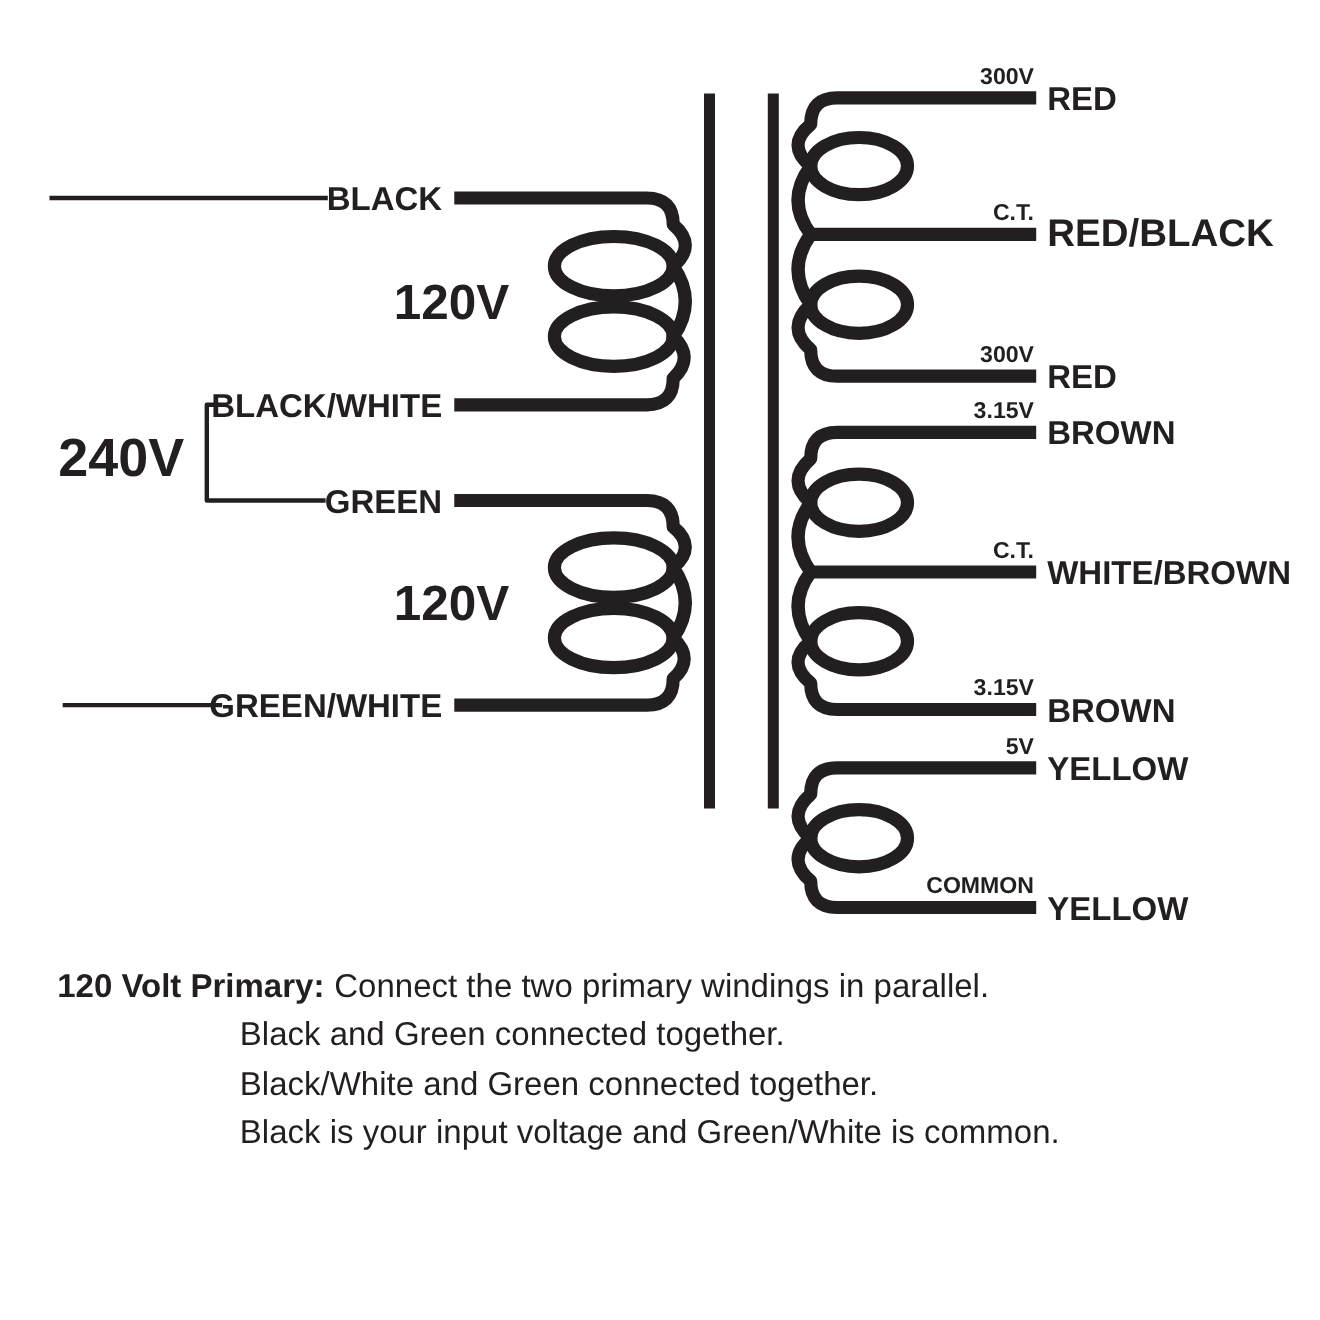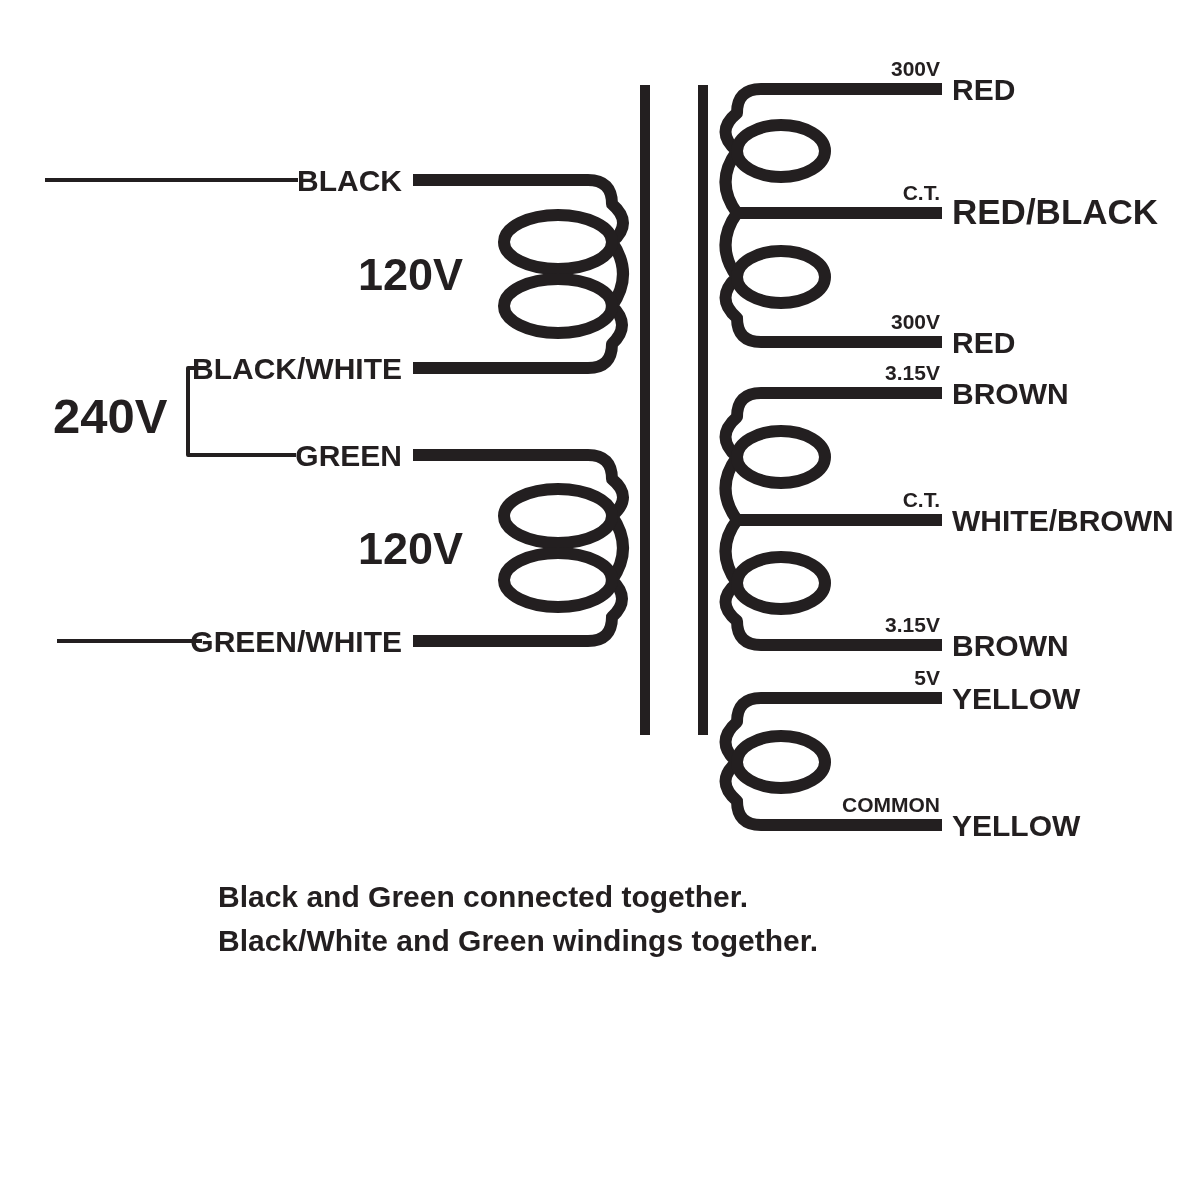--- a/index.html
+++ b/index.html
@@ -15,21 +15,21 @@
   .notes{
     position:absolute;
     left:52px;top:875px;
     width:1120px;
     font-size:30px;
     line-height:44.4px;
     color:#231f20;
     white-space:nowrap;
   }
   .note-line{height:44.4px;}
-  .note-line.indent{padding-left:166px;font-weight:bold;}
+  .note-line.indent{padding-left:166px;}
   .nb{font-weight:bold;margin-right:9px;}
 </style>
 </head>
 <body>
 
 <div class="canvas">
 
   <svg class="diagram-svg" width="1200" height="860" viewBox="0 0 1200 860" font-family="Liberation Sans, sans-serif" font-weight="bold" fill="#231f20">
 
     <g stroke="#231f20" fill="none" stroke-linejoin="round">
@@ -84,21 +84,27 @@
     <text x="952" y="224" font-size="35">RED/BLACK</text>
     <text x="952" y="353" font-size="30">RED</text>
     <text x="952" y="404" font-size="30">BROWN</text>
     <text x="952" y="531" font-size="30">WHITE/BROWN</text>
     <text x="952" y="656" font-size="30">BROWN</text>
     <text x="952" y="709" font-size="30">YELLOW</text>
     <text x="952" y="836" font-size="30">YELLOW</text>
   </svg>
 
   <div class="notes">
+    <div class="note-line">
+      <span class="nb">120 Volt Primary:</span><span>Connect the two primary windings in parallel.</span>
+    </div>
     <div class="note-line indent">
       <span>Black and Green connected together.</span>
     </div>
     <div class="note-line indent">
-      <span>Black/White and Green windings together.</span>
+      <span>Black/White and Green connected together.</span>
+    </div>
+    <div class="note-line indent">
+      <span>Black is your input voltage and Green/White is common.</span>
     </div>
   </div>
 
 </div>
 
 </body></html>

